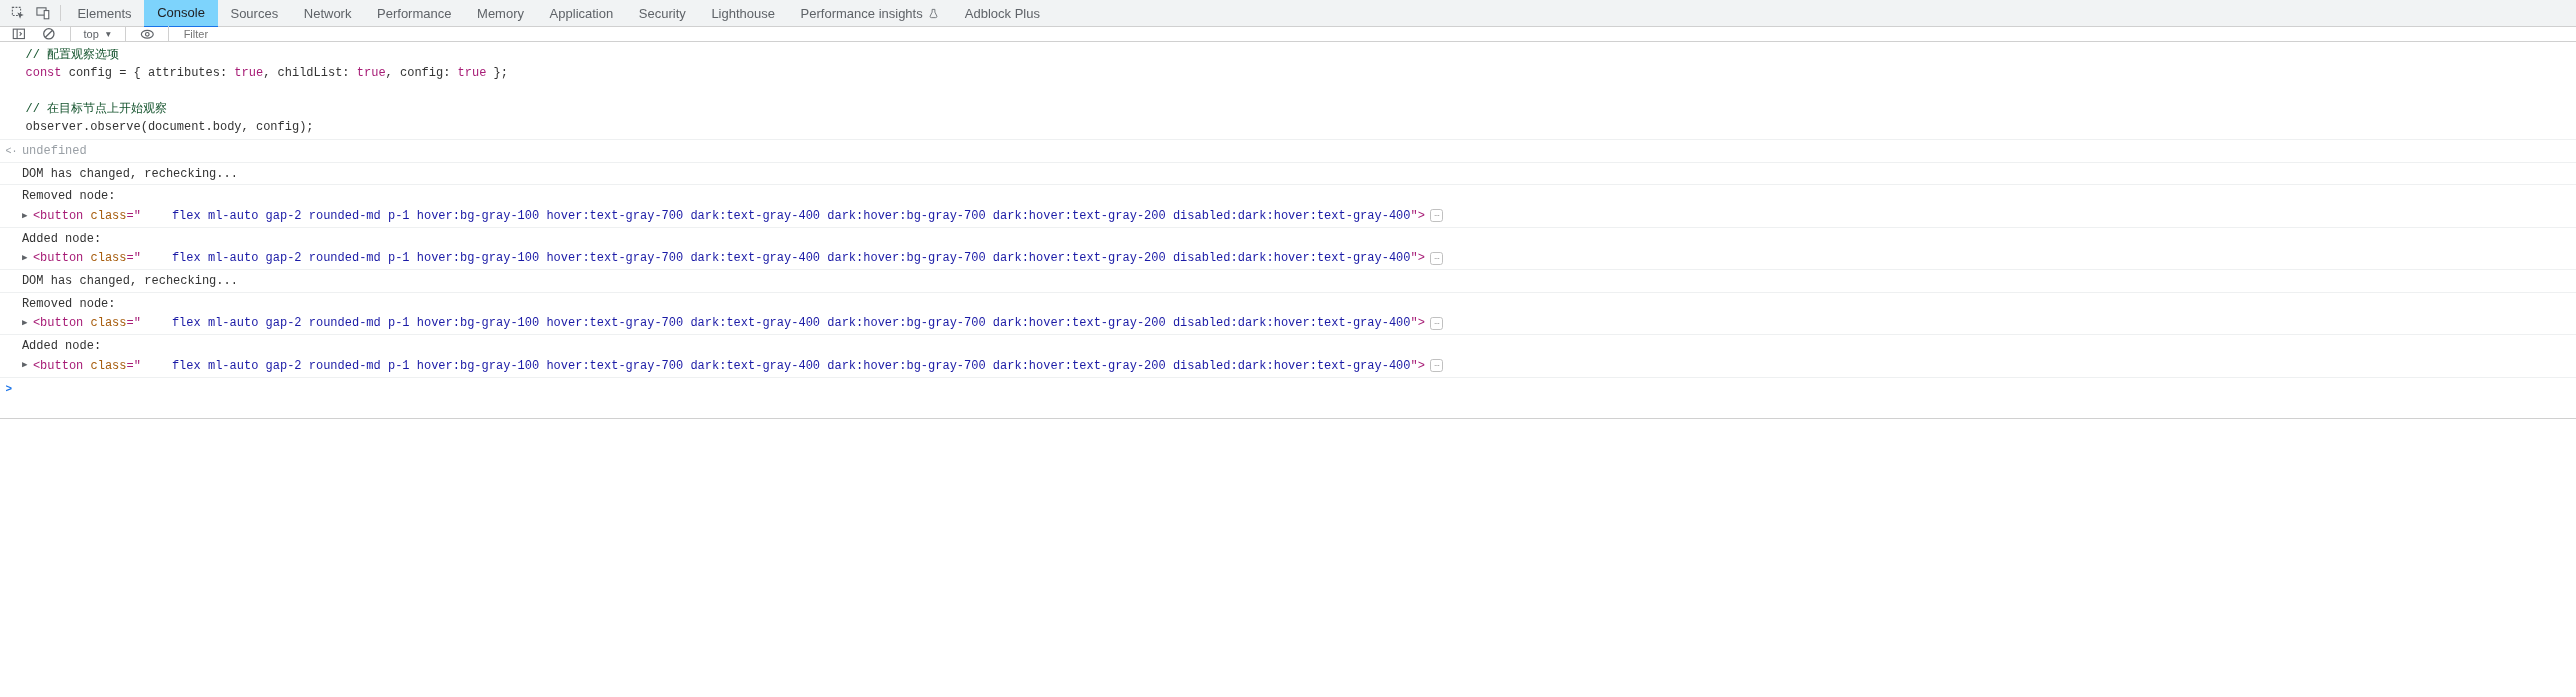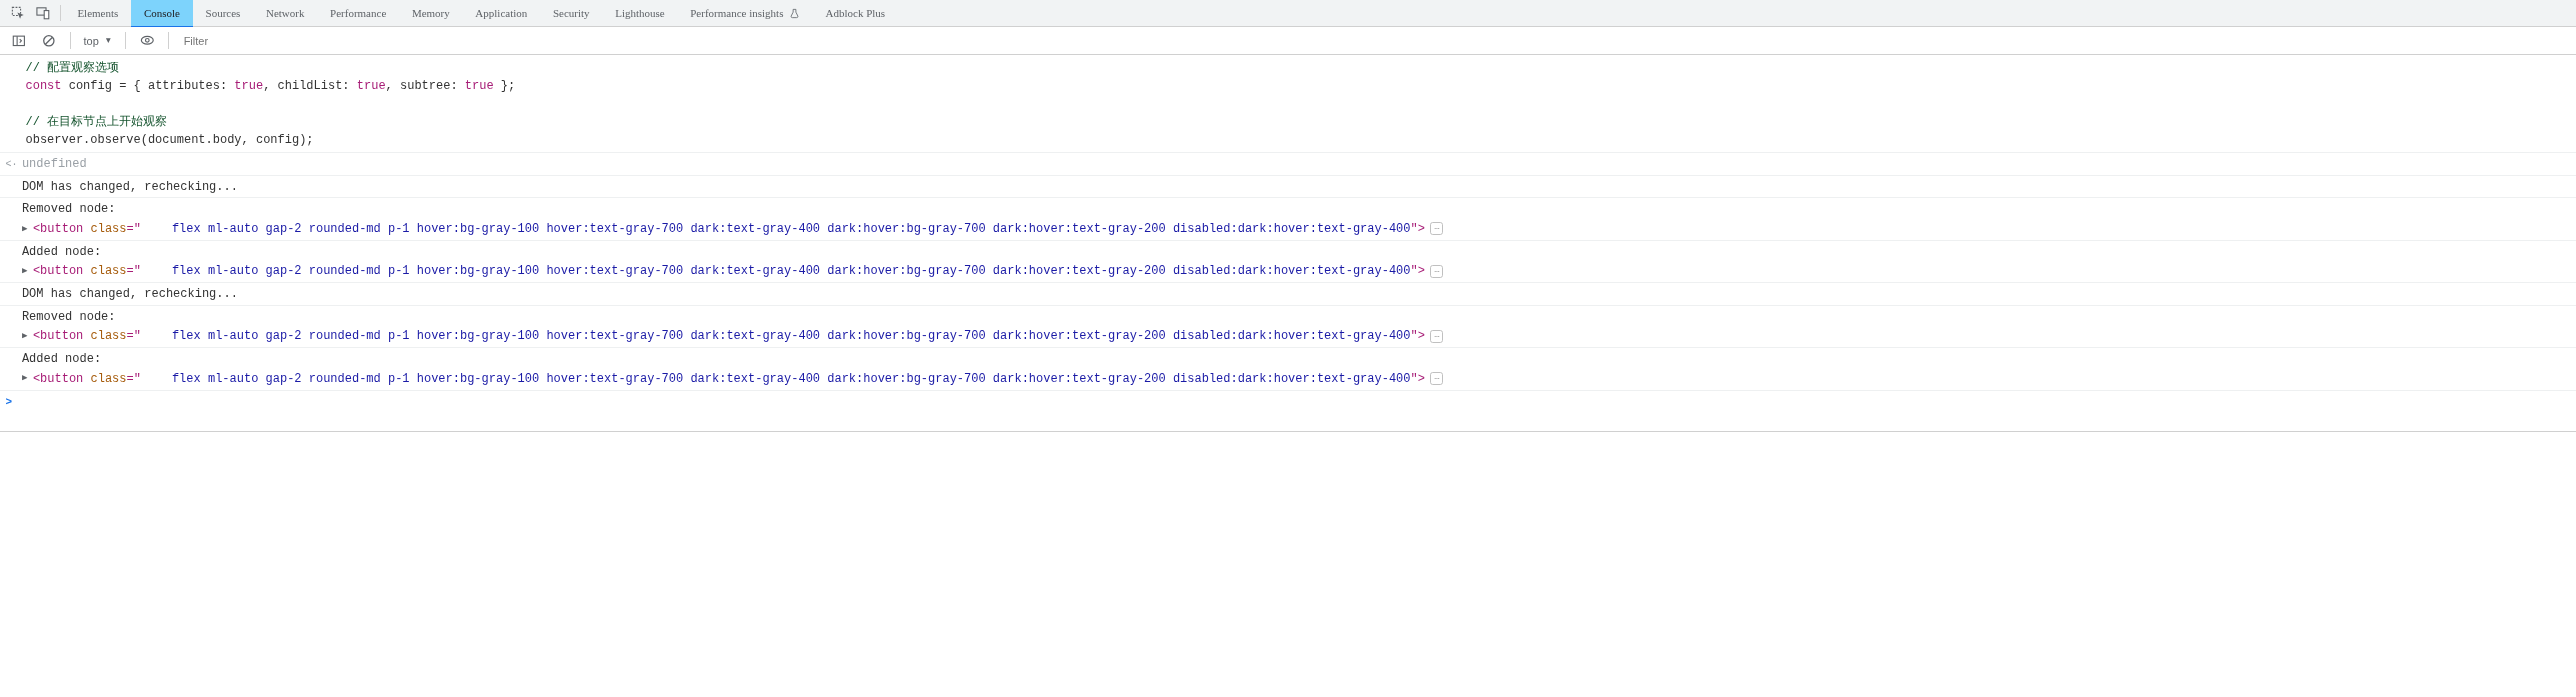--- a/index.html
+++ b/index.html
@@ -25,34 +25,33 @@
     display:flex;align-items:center;justify-content:center;
     color:#5f6368;
     cursor:pointer;
   }
   .tabbar .tab {
     padding: 0 12.8px;
     height: 27px;
     display:flex;align-items:center;
     color:#5f6368;
     cursor:pointer;
-    font-size:11px;
-    font-family:Liberation Serif, serif;
+    font-size:13px;
   }
   .tabbar .tab.active {
     color:#202124;
     background:#7dd3fc;
     border-bottom:1.8px solid #1a73e8;
     height:27px;
   }
   .tabbar .sep { width:0.9px; height:16.4px; background:#d0d0d0; margin:0 3.6px; }
   .toolbar {
     display:flex;
     align-items:center;
-    height:28px;
+    height:15px;
     border-bottom:0.9px solid #d0d0d0;
     padding-left:7.3px;
     gap:5.5px;
   }
   .toolbar .icon-btn {
     width:24px;height:24px;
     display:flex;align-items:center;justify-content:center;
     color:#5f6368;
     cursor:pointer;
   }
@@ -191,21 +190,21 @@
         <circle cx="8" cy="8" r="2" fill="none" stroke="#5f6368" stroke-width="1.3"></circle>
       </svg>
   </div>
   <div class="vsep"></div>
   <input class="filter-input" placeholder="Filter" style="">
 </div>
 
 <div class="console-body">
 
   <div class="block-input"><span class="tok-comment">// 配置观察选项</span>
-<span class="tok-keyword">const</span><span> config = { attributes: </span><span class="tok-keyword">true</span><span>, childList: </span><span class="tok-keyword">true</span><span>, subtree: </span><span class="tok-keyword">true</span><span> };</span>
+<span class="tok-keyword">const</span><span> config = { attributes: </span><span class="tok-keyword">true</span><span>, childList: </span><span class="tok-keyword">true</span><span>, config: </span><span class="tok-keyword">true</span><span> };</span>
 
 <span class="tok-comment">// 在目标节点上开始观察</span>
 <span>observer.observe(document.body, config);</span></div>
 
   <div class="row">
     <div class="gutter">&lt;·</div>
     <div class="content muted">undefined</div>
   </div>
 
   <div class="row">

